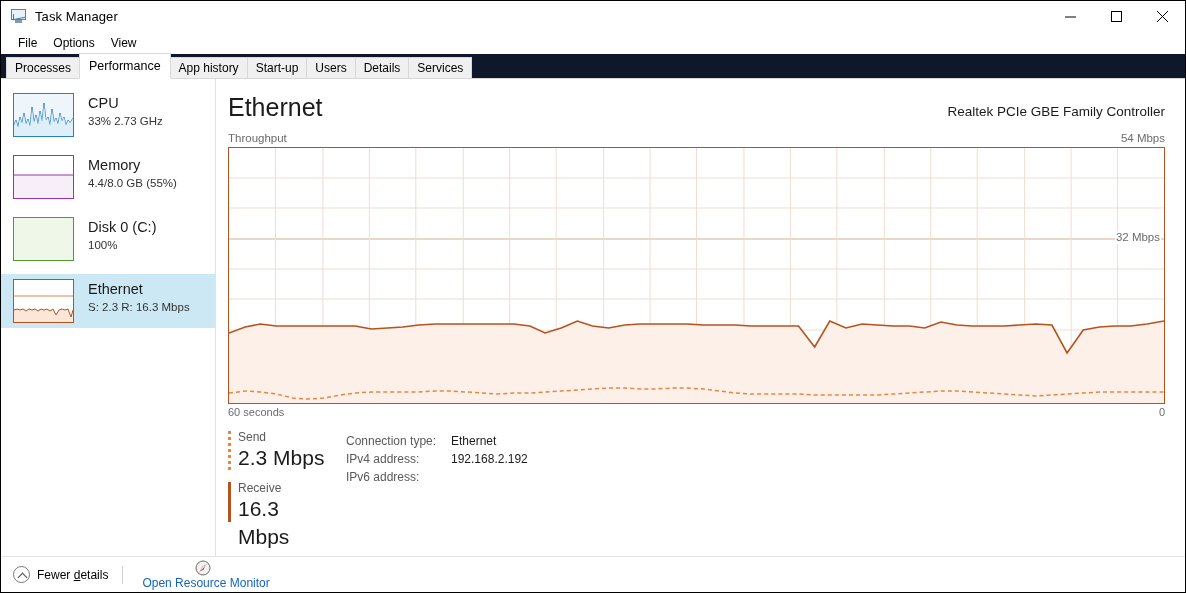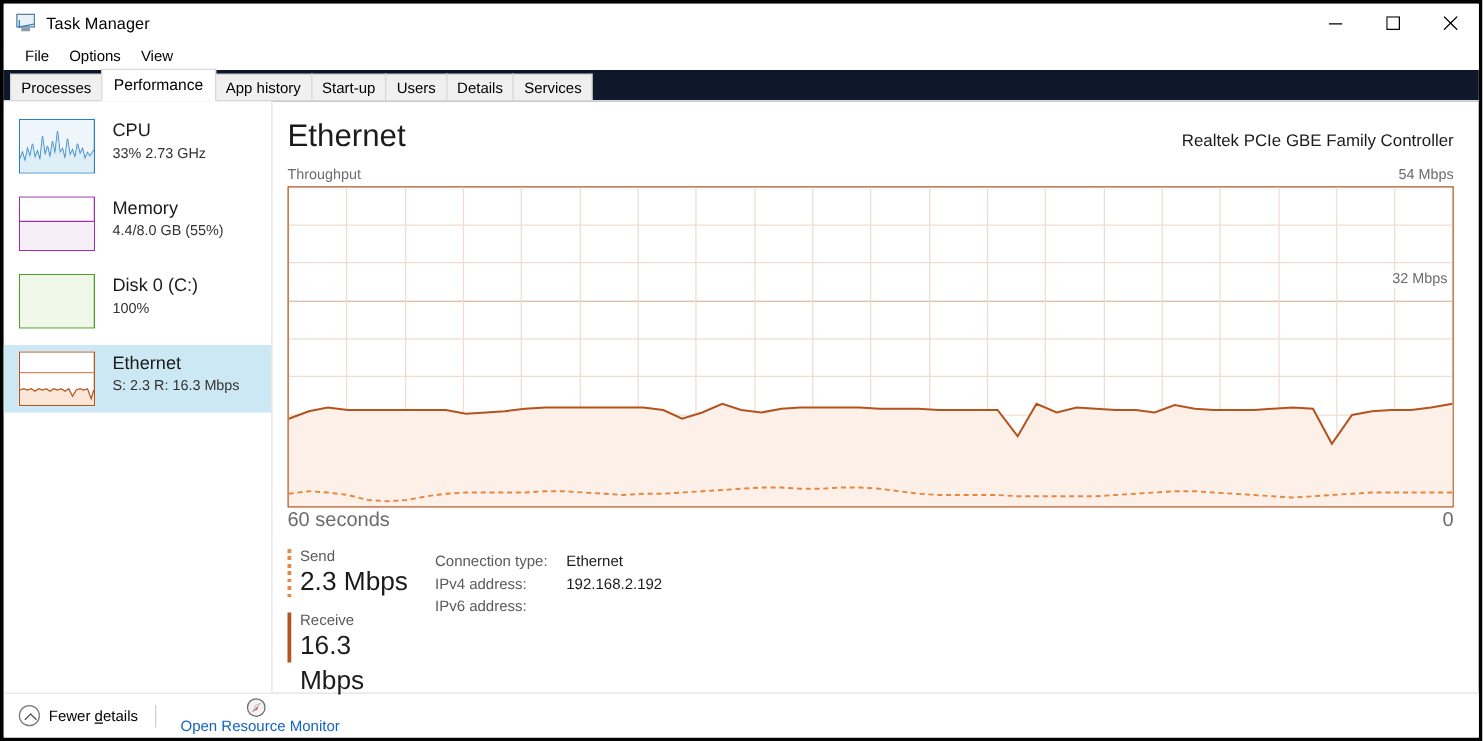--- a/index.html
+++ b/index.html
@@ -7,21 +7,21 @@
     margin: 0; padding: 0;
     width: 1186px; height: 593px;
     background: #ffffff;
     font-family: "Liberation Sans", sans-serif;
     overflow: hidden;
   }
   #app {
     position: relative;
     width: 1186px; height: 593px;
     background: #ffffff;
-    border: 3px solid #000000;
+    border: 1px solid #000000;
     display: flex; flex-direction: column;
   }
 
   
   .titlebar {
     height: 31px; flex: 0 0 31px;
     display: flex; align-items: center;
     background: #ffffff;
   }
   .title-icon {
@@ -121,25 +121,25 @@
   .main-head { display: flex; align-items: baseline; padding-top: 12px; }
   .main-title { font-size: 25px; color: #1b1b1b; font-weight: 400; line-height: 32px; }
   .adapter-name { margin-left: auto; font-size: 13.5px; color: #1b1b1b; }
   .graph-caption { display: flex; margin-top: 9px; font-size: 11.5px; color: #6b6b6b; }
   .graph-caption .right { margin-left: auto; }
 
   .graph-wrap { position: relative; margin-top: 3px; }
   .graph { position: relative; width: 100%; height: 257px; border: 1px solid #b5531e; background: #fff; }
   .graph svg { position: absolute; left: 0; top: 0; width: 100%; height: 100%; display: block; }
   .label-32 {
-    position: absolute; right: 4px; top: 68px;
+    position: absolute; right: 4px; top: 84px;
     font-size: 11.5px; color: #6b6b6b; background: #ffffff; padding: 0 1px;
     line-height: 13px;
   }
-  .graph-foot { display: flex; font-size: 16px; color: #6b6b6b; margin-top: 2px; }
+  .graph-foot { display: flex; font-size: 11px; color: #6b6b6b; margin-top: 2px; }
   .graph-foot .right { margin-left: auto; }
 
   
   .stats { display: flex; margin-top: 11px; }
   .stat-col { width: 108px; flex: 0 0 108px; }
   .stat-block { padding-left: 10px; position: relative; margin-bottom: 8px; }
   .stat-block .bar {
     position: absolute; left: 0; top: 2px; width: 3px; height: 40px;
   }
   .stat-block .bar.dotted {

